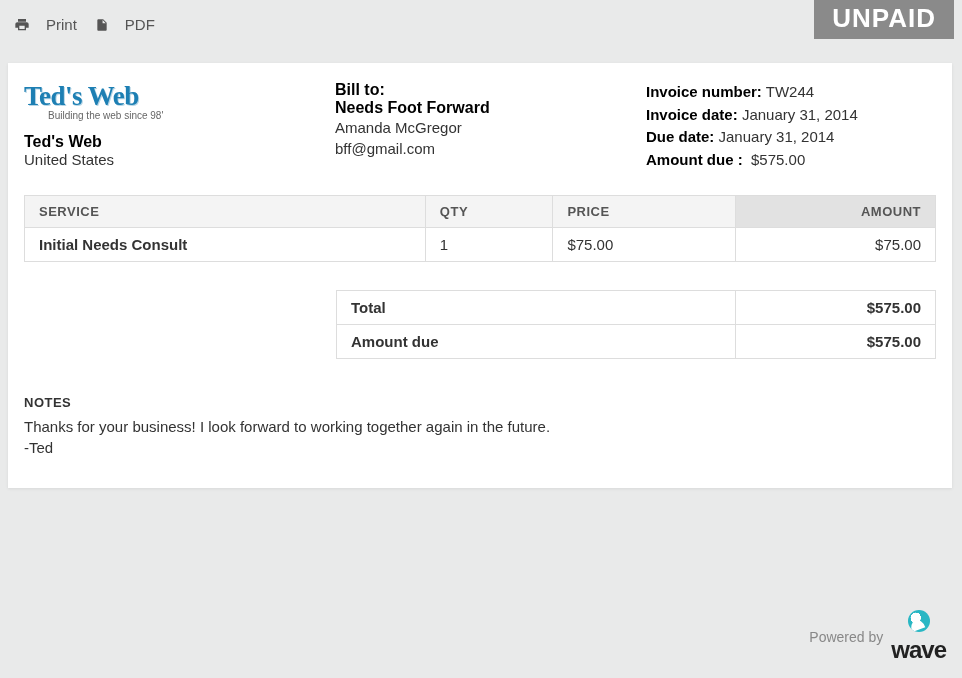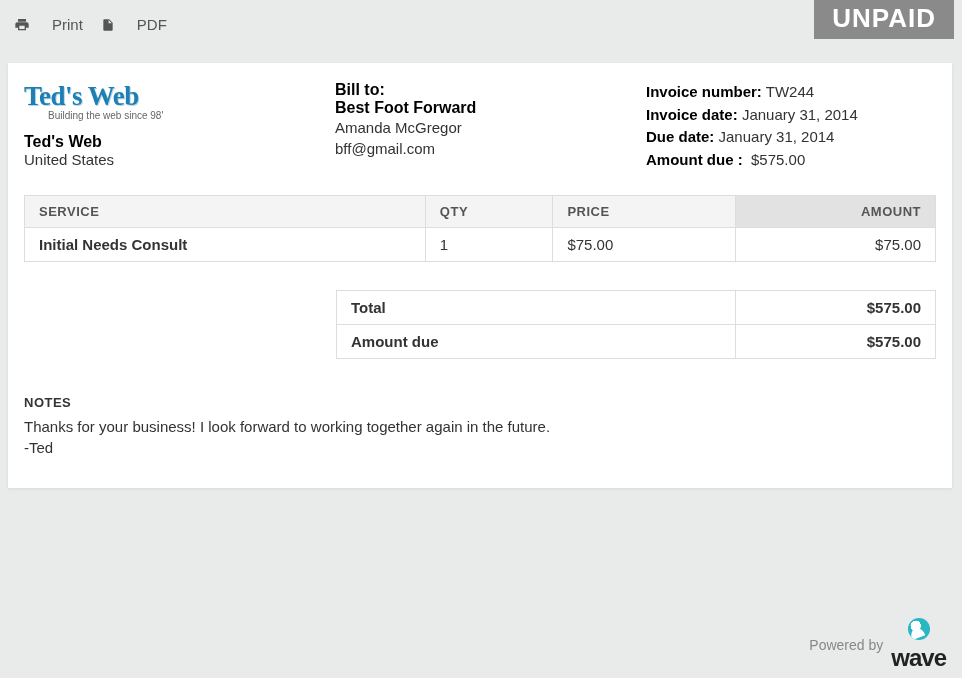--- a/index.html
+++ b/index.html
@@ -21,21 +21,21 @@
   .actions {
     display: flex;
     gap: 18px;
     padding-top: 16px;
     color: #555;
     font-size: 15px;
   }
   .action-btn {
     display: flex;
     align-items: center;
-    gap: 22px;
+    gap: 16px;
     cursor: pointer;
   }
   .status-badge {
     background: #8a8a8a;
     color: #fff;
     font-weight: 800;
     font-size: 26px;
     padding: 3px 18px 5px 18px;
     letter-spacing: 1px;
   }
@@ -134,21 +134,21 @@
   .notes-body {
     font-size: 15px;
     color: #333;
     margin-top: 6px;
     line-height: 1.4;
     white-space: pre-line;
   }
   .footer {
     position: absolute;
     right: 16px;
-    bottom: 6px;
+    bottom: 14px;
     display: flex;
     align-items: center;
     gap: 8px;
     color: #888;
     font-size: 14px;
   }
   .wave-logo {
     display: flex;
     align-items: center;
     gap: 4px;
@@ -199,21 +199,21 @@
 <div class="invoice-card">
   <div class="header-row">
     <div class="left-col">
       <div class="logo-brand">Ted's Web</div>
       <div class="logo-tagline">Building the web since 98'</div>
       <div class="company-name">Ted's Web</div>
       <div class="company-country">United States</div>
     </div>
     <div class="mid-col">
       <div class="bill-to-label">Bill to:</div>
-      <div class="bill-to-name">Best Foot Forward</div>
+      <div class="bill-to-name">Needs Foot Forward</div>
       <div class="bill-contact">Amanda McGregor</div>
       <div class="bill-contact">bff@gmail.com</div>
     </div>
     <div class="right-col">
       <div class="meta-line"><b>Invoice number:</b> <span>TW244</span></div>
       <div class="meta-line"><b>Invoice date:</b> <span>January 31, 2014</span></div>
       <div class="meta-line"><b>Due date:</b> <span>January 31, 2014</span></div>
       <div class="meta-line"><b>Amount due :</b>&nbsp; <span>$575.00</span></div>
     </div>
   </div>

